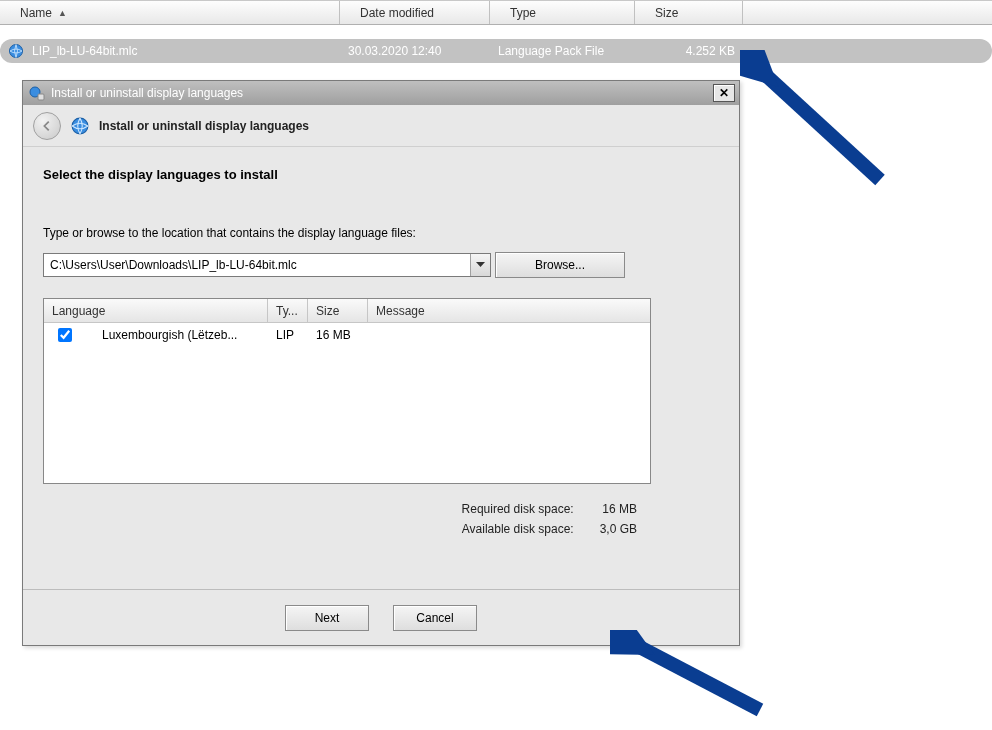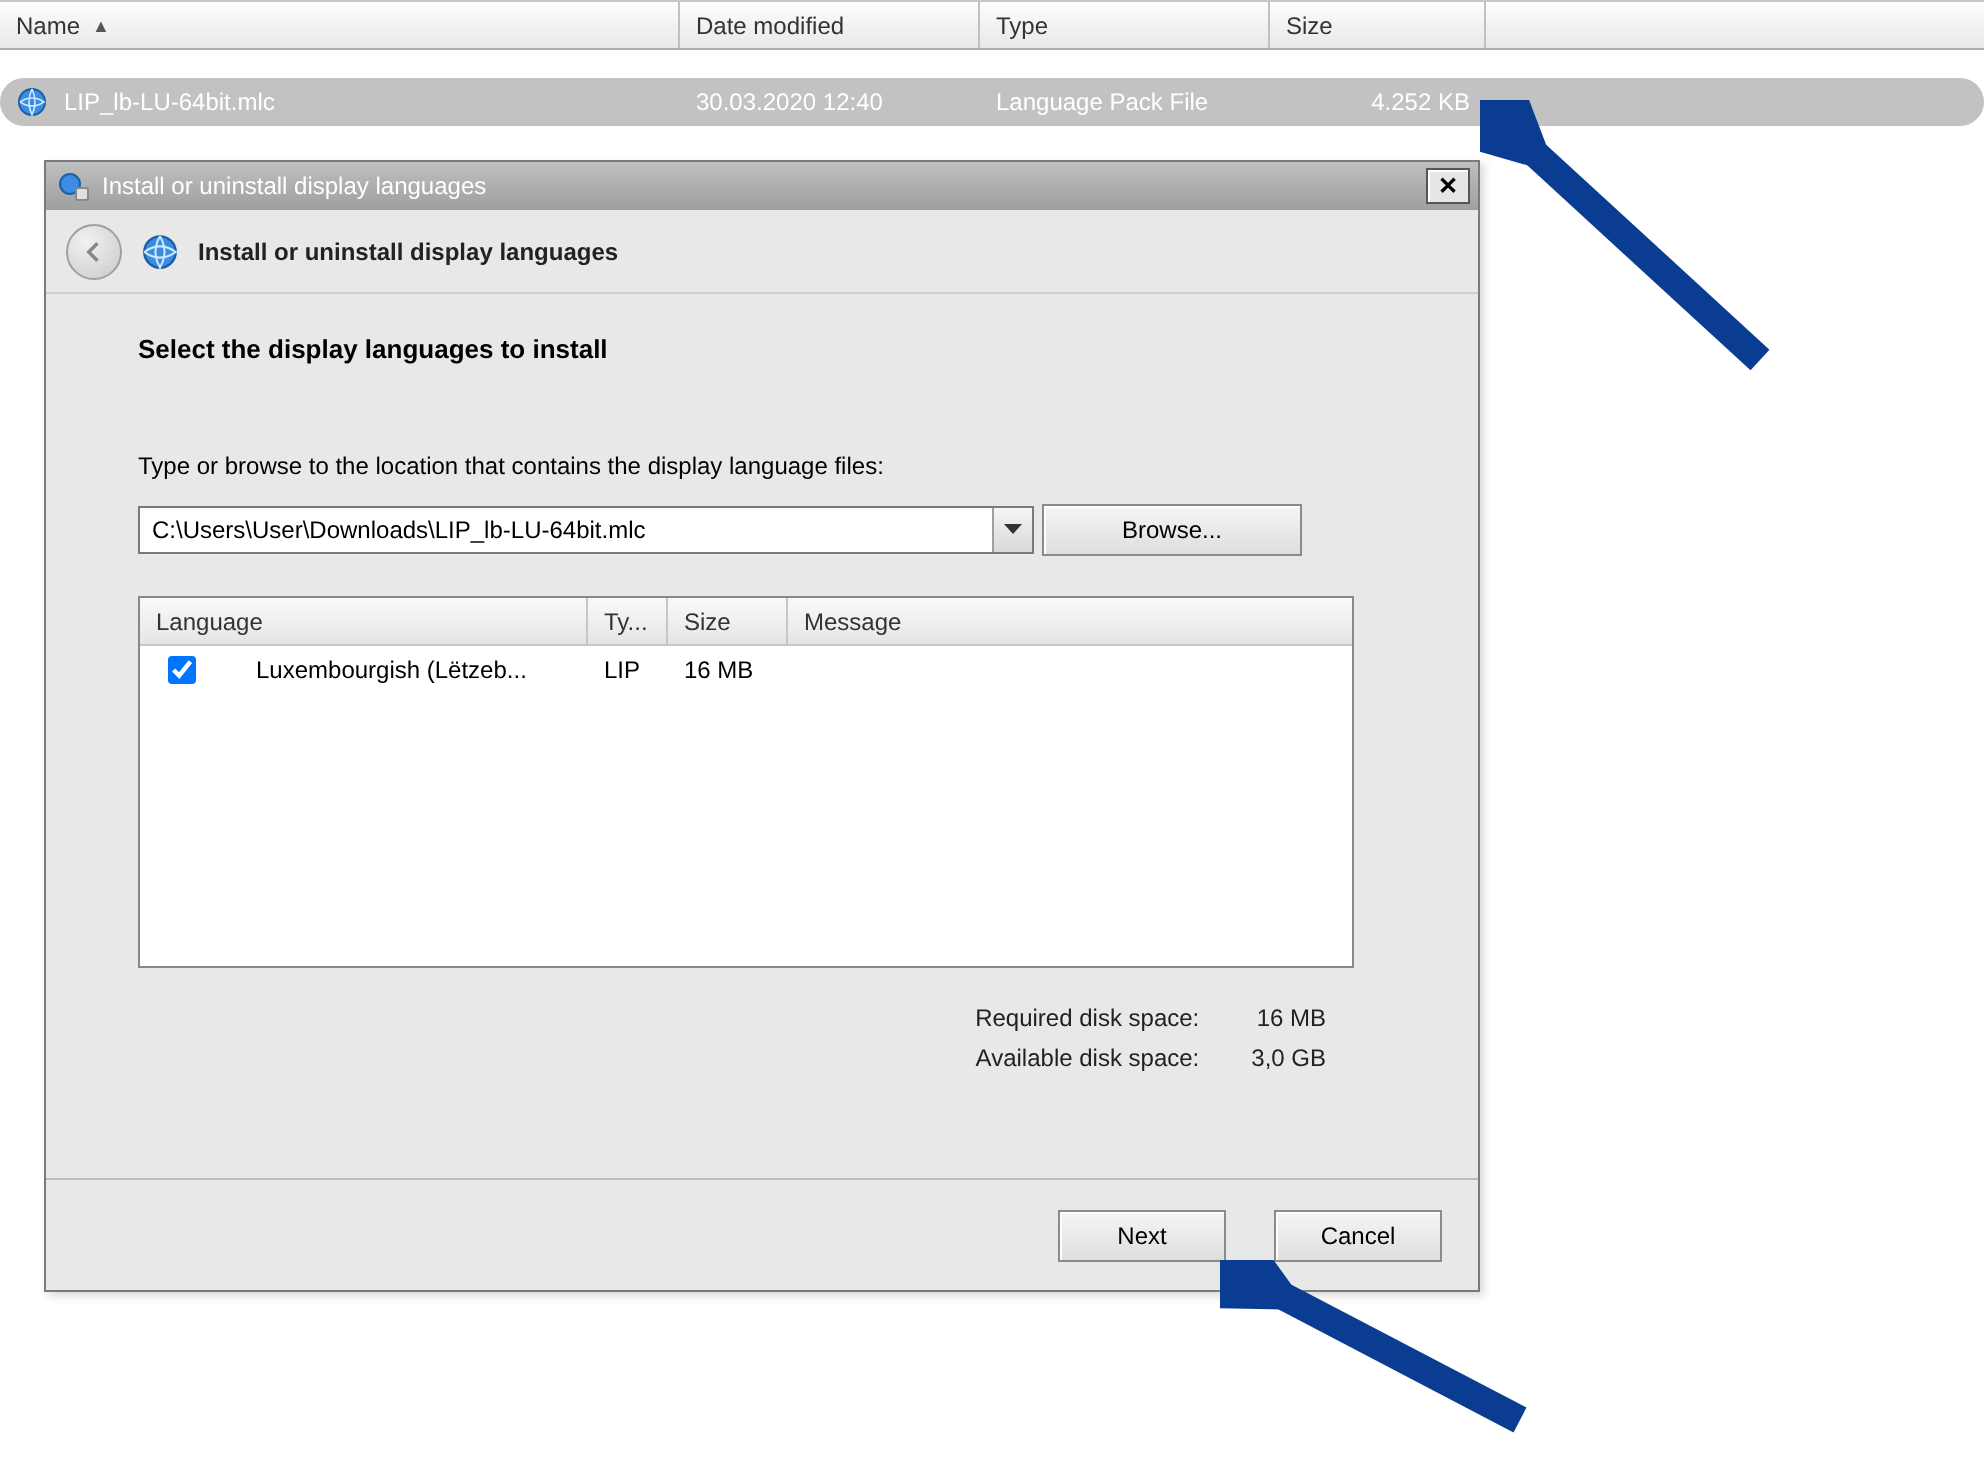--- a/index.html
+++ b/index.html
@@ -24,21 +24,21 @@
   .explorer-header {
     display: flex;
     height: 25px;
     background: linear-gradient(#fdfdfd, #e8e8e8);
     border-top: 1px solid #c8c8c8;
     border-bottom: 1px solid #b0b0b0;
   }
   .explorer-header .col {
     display: flex;
     align-items: center;
-    padding: 0 8px;
+    padding: 0 20px;
     border-right: 1px solid #c0c0c0;
     color: #333;
     font-size: 12px;
     user-select: none;
     position: relative;
   }
   .sort-ind {
     margin-left: 6px;
     font-size: 9px;
     color: #555;
@@ -124,21 +124,21 @@
     border: 1px solid #a0a0a0;
     display:flex; align-items:center; justify-content:center;
     color:#777;
   }
   .back-btn svg { width: 14px; height: 14px; }
   .globe-ico { width: 18px; height: 18px; }
   .wiz-header .title { font-weight: bold; color: #222; }
 
   .wiz-body {
     flex: 1;
-    padding: 20px 46px 0 46px;
+    padding: 20px 46px 0 20px;
     position: relative;
   }
   .h1 {
     font-weight: bold;
     font-size: 13px;
     margin-bottom: 44px;
   }
   .label { margin-bottom: 12px; }
 
   .path-row {
@@ -221,21 +221,21 @@
     display:flex;
     justify-content:flex-end;
   }
   .diskinfo table td { padding: 2px 12px; text-align:right; color:#222; }
 
   .wiz-footer {
     height: 56px;
     border-top: 1px solid #bcbcbc;
     display:flex;
     align-items:center;
-    justify-content:flex-end;
+    justify-content:center;
     gap: 24px;
     padding: 0 18px;
     background:#e8e8e8;
   }
   .wiz-footer .btn { min-width: 84px; }
 
   
   .arrow {
     position:absolute;
     pointer-events:none;

